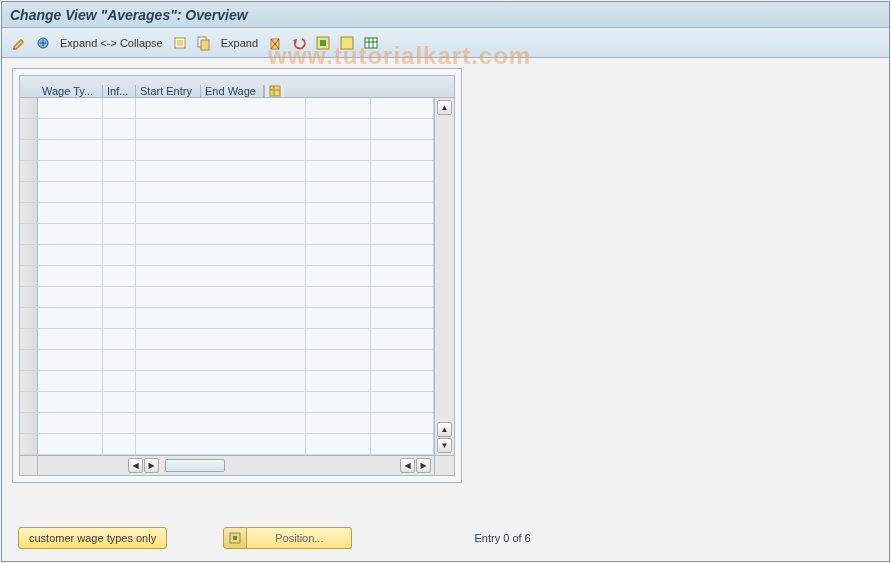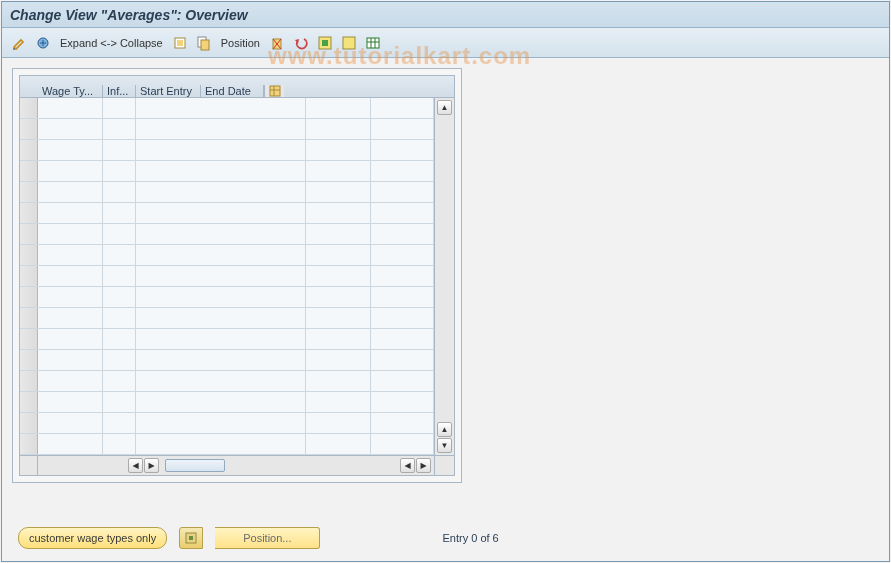--- a/index.html
+++ b/index.html
@@ -176,30 +176,30 @@
     .footer-row {
       margin-top: 40px;
       padding: 4px 6px;
       display: flex;
       align-items: center;
       gap: 12px;
     }
     .btn-yellow {
       background: linear-gradient(to bottom, #fff4c2 0%, #ffe07a 100%);
       border: 1px solid #b6a04a;
-      border-radius: 10px;
+      border-radius: 3px;
       padding: 3px 10px;
       font-size: 11px;
       color: #3a3a3a;
       cursor: pointer;
       height: 22px;
       display: inline-flex;
       align-items: center;
     }
-    .pos-wrap { display: inline-flex; align-items: center; gap: 12px; }
+    .pos-wrap { display: inline-flex; align-items: center; gap: 0; margin-left: 44px; }
     .pos-icon-box {
       width: 24px; height: 22px;
       border: 1px solid #b6a04a;
       border-radius: 3px 0 0 3px;
       background: linear-gradient(to bottom,#f5e9b5 0,#eacd6d 100%);
       display:inline-flex;align-items:center;justify-content:center;
     }
     .pos-label-box {
       height:22px;
       border:1px solid #b6a04a;
@@ -258,21 +258,21 @@
           <rect x="3" y="3" width="10" height="10" fill="#fff" stroke="#a38a3d"></rect>
           <rect x="5" y="5" width="6" height="6" fill="#f4d27a"></rect>
         </svg>
     </span>
     <span class="tb-icon">
       <svg width="16" height="16">
           <rect x="2" y="2" width="8" height="10" fill="#fff" stroke="#888"></rect>
           <rect x="5" y="5" width="8" height="10" fill="#f4d27a" stroke="#a38a3d"></rect>
         </svg>
     </span>
-    <span class="tb-text">Position</span>
+    <span class="tb-text">Expand</span>
     <span class="tb-icon">
       <svg width="16" height="16">
           <rect x="4" y="4" width="8" height="10" fill="#f4d27a" stroke="#a38a3d"></rect>
           <line x1="4" y1="4" x2="12" y2="14" stroke="#c33"></line>
           <line x1="12" y1="4" x2="4" y2="14" stroke="#c33"></line>
         </svg>
     </span>
     <span class="tb-icon">
       <svg width="16" height="16">
           <path d="M11 4 A5 5 0 1 1 4 7" fill="none" stroke="#c44" stroke-width="1.8"></path>
@@ -301,21 +301,21 @@
   </div>
 
   <div class="content">
     <div class="table-panel">
       <div class="grid">
         <div class="grid-header-row">
           <div class="row-sel-hdr"></div>
           <div class="col-hdr w-wage">Wage Ty...</div>
           <div class="col-hdr w-inf">Inf...</div>
           <div class="col-hdr w-start">Start Entry</div>
-          <div class="col-hdr w-end">End Date</div>
+          <div class="col-hdr w-end">End Wage</div>
           <div class="config-col">
             <svg width="12" height="12">
                 <rect x="1" y="1" width="10" height="10" fill="#f4d27a" stroke="#a38a3d"></rect>
                 <line x1="1" y1="5" x2="11" y2="5" stroke="#a38a3d"></line>
                 <line x1="5" y1="1" x2="5" y2="11" stroke="#a38a3d"></line>
               </svg>
           </div>
         </div>
         <div class="grid-body">
           <div class="rows-wrap" id="rows-wrap">

